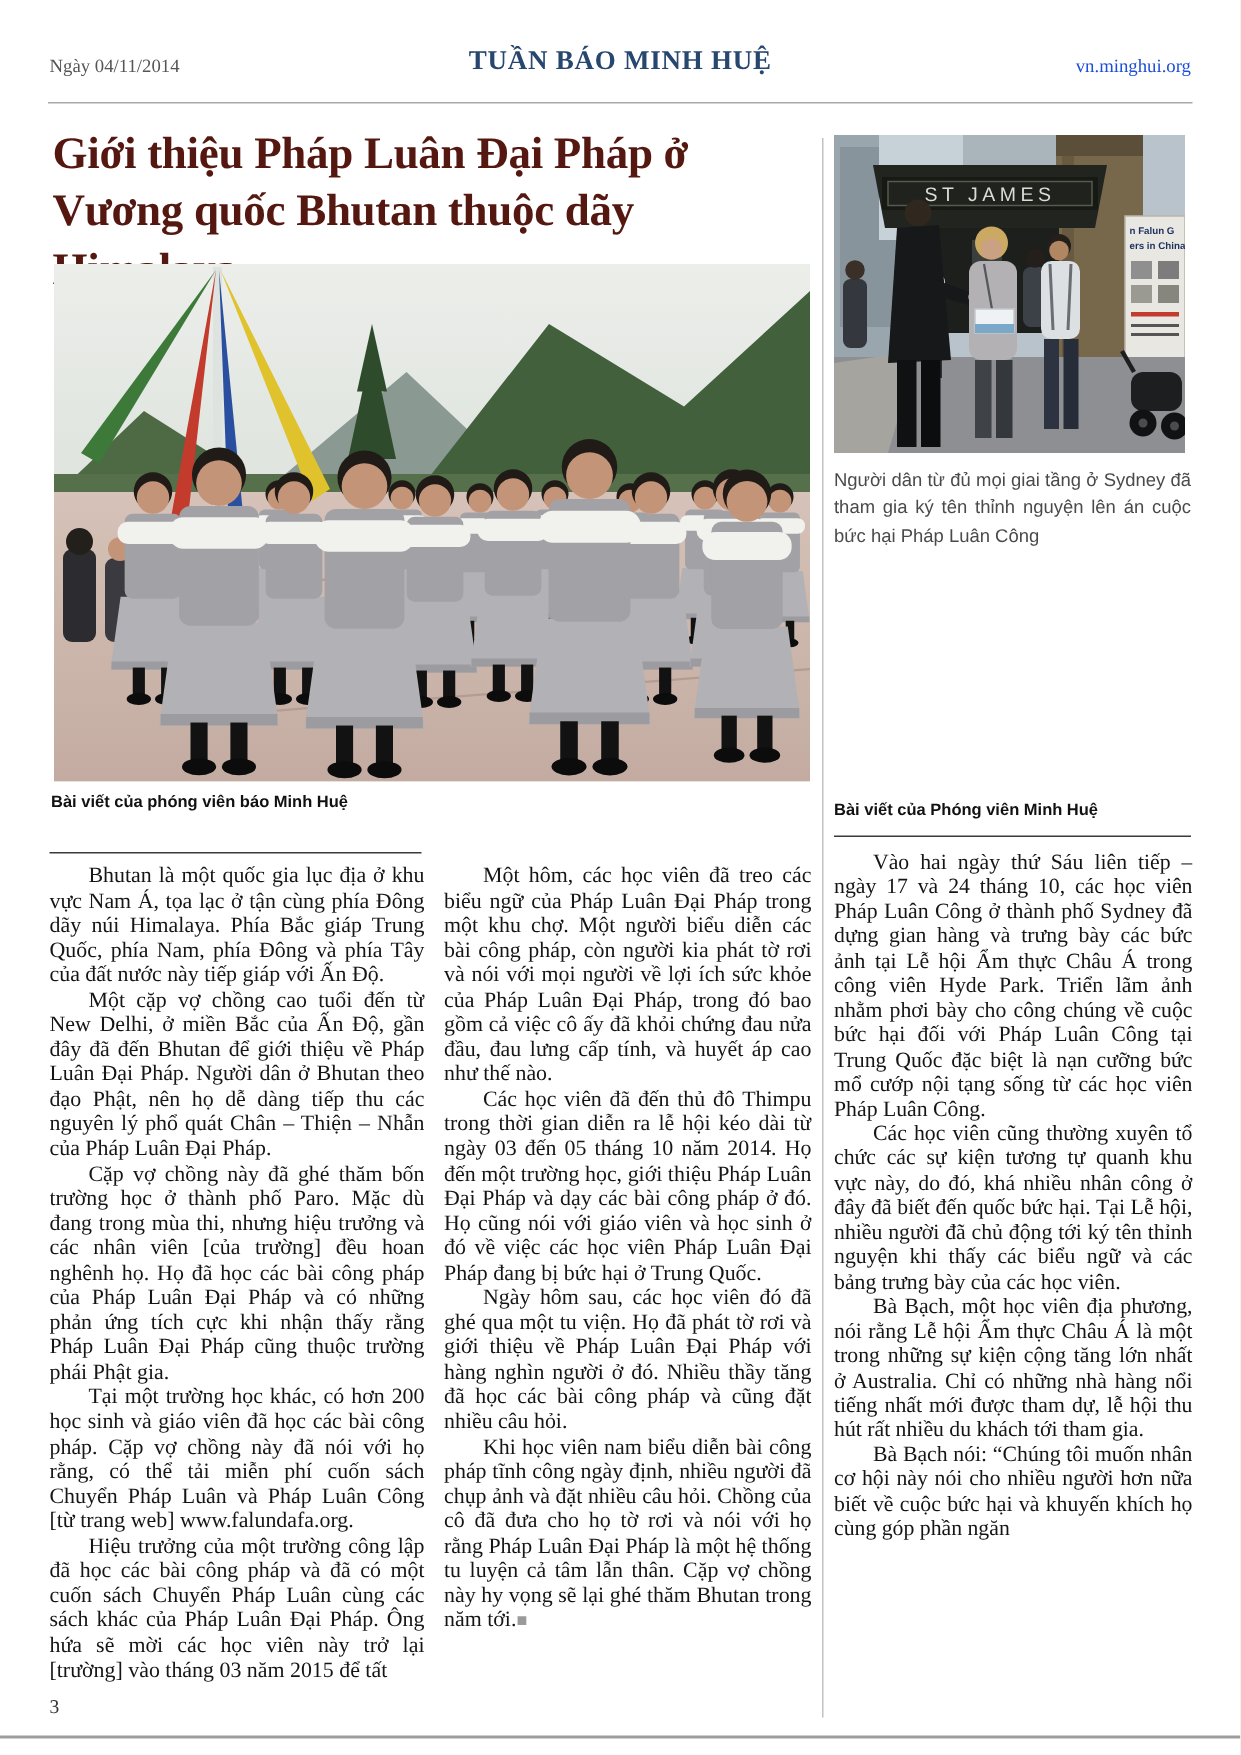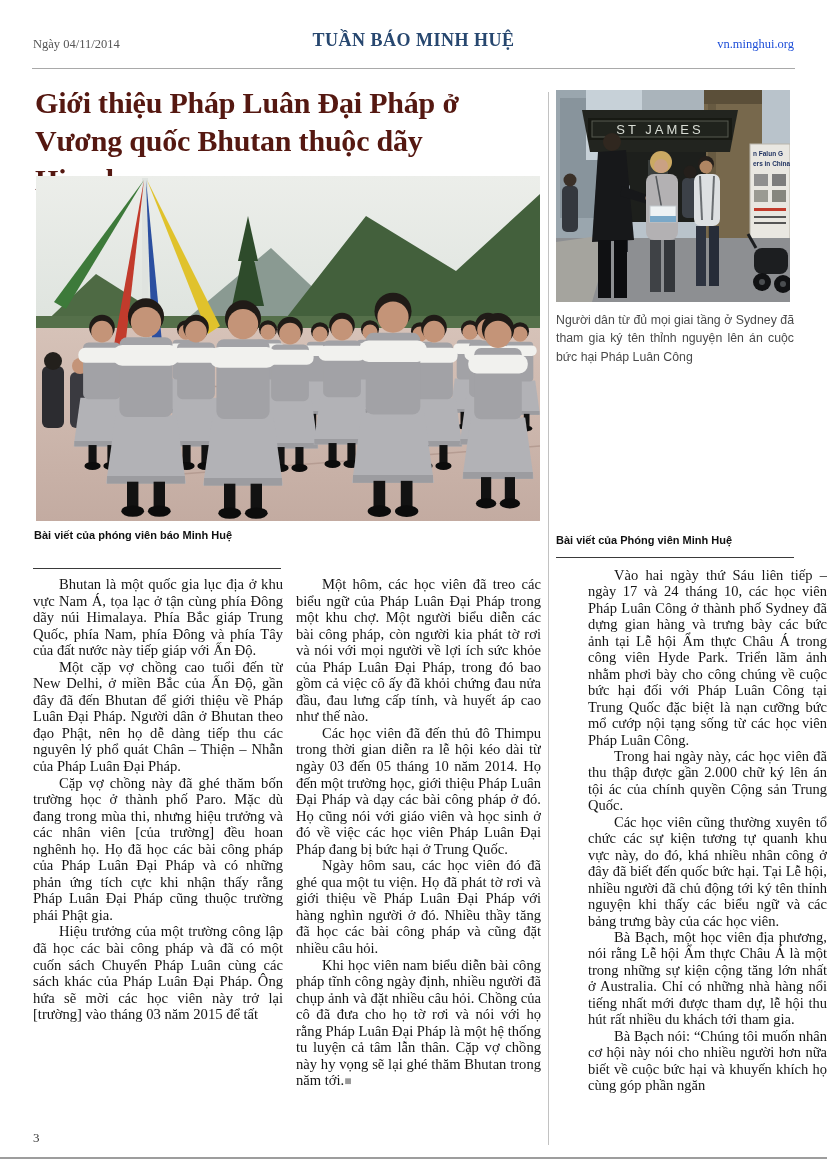--- a/index.html
+++ b/index.html
@@ -34,21 +34,21 @@
   .endmark{color:#9a9a9a;font-size:12px;}
   
   .s-photo{left:556px;top:90px;width:234px;height:212px;}
   .s-caption{left:556px;top:311px;width:238px;font-family:"Liberation Sans", sans-serif;
     font-size:12.3px;line-height:1.5;color:#4a4a4a;text-align:justify;}
   .s-title{left:556px;top:377px;width:240px;font-size:27px;line-height:1.26;
     font-weight:700;color:#551811;}
   .s-byline{left:556px;top:534px;width:240px;}
   .s-byline-rule{left:556px;top:557px;width:238px;height:1px;background:#3a3a3a;}
   .s-body{left:556px;top:567px;width:239px;height:573px;text-align:justify;
-    font-size:14.5px;line-height:16.45px;overflow:hidden;margin-left:32px;}
+    font-size:14.5px;line-height:16.45px;overflow:hidden;}
   .s-body p{margin:0;text-indent:26px;}
   svg{display:block;}
   .stjames-text{font-family:"Liberation Sans", sans-serif;font-size:13px;
     letter-spacing:3px;fill:#d9ddd5;}
   .banner-text{font-family:"Liberation Sans", sans-serif;font-size:6.5px;
     font-weight:700;fill:#1c2f5e;}
 </style>
 </head>
 <body>
 
@@ -138,20 +138,21 @@
   </div>
 
   <div class="abs byline m-byline">Bài viết của phóng viên báo Minh Huệ</div>
   <div class="abs m-byline-rule"></div>
 
   <div class="abs cols">
     <div class="col col1">
       <p>Bhutan là một quốc gia lục địa ở khu vực Nam Á, tọa lạc ở tận cùng phía Đông dãy núi Himalaya. Phía Bắc giáp Trung Quốc, phía Nam, phía Đông và phía Tây của đất nước này tiếp giáp với Ấn Độ.</p>
       <p>Một cặp vợ chồng cao tuổi đến từ New Delhi, ở miền Bắc của Ấn Độ, gần đây đã đến Bhutan để giới thiệu về Pháp Luân Đại Pháp. Người dân ở Bhutan theo đạo Phật, nên họ dễ dàng tiếp thu các nguyên lý phổ quát Chân – Thiện – Nhẫn của Pháp Luân Đại Pháp.</p>
       <p>Cặp vợ chồng này đã ghé thăm bốn trường học ở thành phố Paro. Mặc dù đang trong mùa thi, nhưng hiệu trưởng và các nhân viên [của trường] đều hoan nghênh họ. Họ đã học các bài công pháp của Pháp Luân Đại Pháp và có những phản ứng tích cực khi nhận thấy rằng Pháp Luân Đại Pháp cũng thuộc trường phái Phật gia.</p>
+      <p>Tại một trường học khác, có hơn 200 học sinh và giáo viên đã học các bài công pháp. Cặp vợ chồng này đã nói với họ rằng, có thể tải miễn phí cuốn sách Chuyển Pháp Luân và Pháp Luân Công [từ trang web] www.falundafa.org.</p>
       <p>Hiệu trưởng của một trường công lập đã học các bài công pháp và đã có một cuốn sách Chuyển Pháp Luân cùng các sách khác của Pháp Luân Đại Pháp. Ông hứa sẽ mời các học viên này trở lại [trường] vào tháng 03 năm 2015 để tất</p>
     </div>
     <div class="col col2">
       <p>Một hôm, các học viên đã treo các biểu ngữ của Pháp Luân Đại Pháp trong một khu chợ. Một người biểu diễn các bài công pháp, còn người kia phát tờ rơi và nói với mọi người về lợi ích sức khỏe của Pháp Luân Đại Pháp, trong đó bao gồm cả việc cô ấy đã khỏi chứng đau nửa đầu, đau lưng cấp tính, và huyết áp cao như thế nào.</p>
       <p>Các học viên đã đến thủ đô Thimpu trong thời gian diễn ra lễ hội kéo dài từ ngày 03 đến 05 tháng 10 năm 2014. Họ đến một trường học, giới thiệu Pháp Luân Đại Pháp và dạy các bài công pháp ở đó. Họ cũng nói với giáo viên và học sinh ở đó về việc các học viên Pháp Luân Đại Pháp đang bị bức hại ở Trung Quốc.</p>
       <p>Ngày hôm sau, các học viên đó đã ghé qua một tu viện. Họ đã phát tờ rơi và giới thiệu về Pháp Luân Đại Pháp với hàng nghìn người ở đó. Nhiều thầy tăng đã học các bài công pháp và cũng đặt nhiều câu hỏi.</p>
       <p><span>Khi học viên nam biểu diễn bài công pháp tĩnh công ngày định, nhiều người đã chụp ảnh và đặt nhiều câu hỏi. Chồng của cô đã đưa cho họ tờ rơi và nói với họ rằng Pháp Luân Đại Pháp là một hệ thống tu luyện cả tâm lẫn thân. Cặp vợ chồng này hy vọng sẽ lại ghé thăm Bhutan trong năm tới.</span><span class="endmark">■</span></p>
     </div>
   </div>
 
@@ -245,21 +246,20 @@
       </g>
     </svg>
   </div>
 
   <div class="abs s-caption">Người dân từ đủ mọi giai tầng ở Sydney đã tham gia ký tên thỉnh nguyện lên án cuộc bức hại Pháp Luân Công</div>
   <div class="abs byline s-byline">Bài viết của Phóng viên Minh Huệ</div>
   <div class="abs s-byline-rule"></div>
 
   <div class="abs s-body">
     <p>Vào hai ngày thứ Sáu liên tiếp – ngày 17 và 24 tháng 10, các học viên Pháp Luân Công ở thành phố Sydney đã dựng gian hàng và trưng bày các bức ảnh tại Lễ hội Ẩm thực Châu Á trong công viên Hyde Park. Triển lãm ảnh nhằm phơi bày cho công chúng về cuộc bức hại đối với Pháp Luân Công tại Trung Quốc đặc biệt là nạn cưỡng bức mổ cướp nội tạng sống từ các học viên Pháp Luân Công.</p>
-    <p>Trong hai ngày này, các học viên đã thu thập được gần 2.000 chữ ký lên án tội ác của chính quyền Cộng sản Trung Quốc.</p>
     <p>Các học viên cũng thường xuyên tổ chức các sự kiện tương tự quanh khu vực này, do đó, khá nhiều nhân công ở đây đã biết đến quốc bức hại. Tại Lễ hội, nhiều người đã chủ động tới ký tên thỉnh nguyện khi thấy các biểu ngữ và các bảng trưng bày của các học viên.</p>
     <p>Bà Bạch, một học viên địa phương, nói rằng Lễ hội Ẩm thực Châu Á là một trong những sự kiện cộng tăng lớn nhất ở Australia. Chỉ có những nhà hàng nổi tiếng nhất mới được tham dự, lễ hội thu hút rất nhiều du khách tới tham gia.</p>
     <p>Bà Bạch nói: “Chúng tôi muốn nhân cơ hội này nói cho nhiều người hơn nữa biết về cuộc bức hại và khuyến khích họ cùng góp phần ngăn</p>
   </div>
 
   <div class="abs page-num">3</div>
   <div class="abs foot-rule"></div>
 
 </div>
 

